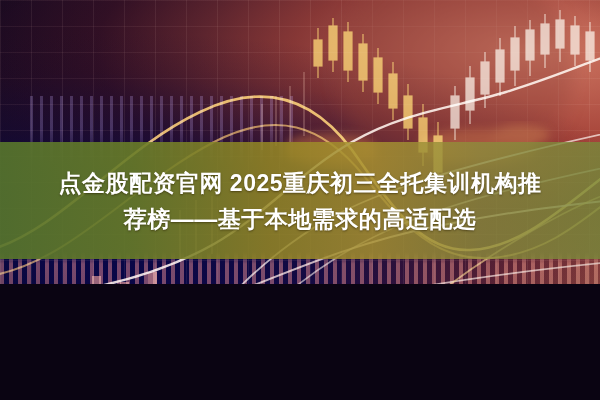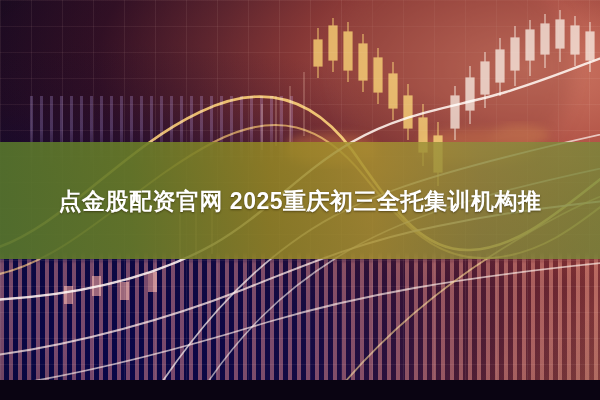--- a/index.html
+++ b/index.html
@@ -2,21 +2,21 @@
 <html><head>
 <meta charset="utf-8">
 <style>
   html,body{margin:0;padding:0;}
   body{
     width:600px;height:400px;overflow:hidden;
     font-family:"Liberation Sans","DejaVu Sans",sans-serif;
     background:#0a0412;
   }
   #stage{
-    position:relative;width:600px;height:380px;overflow:hidden;
+    position:relative;width:600px;height:284px;overflow:hidden;
     background:#0b0518;
   }
   .layer{position:absolute;inset:0;}
 
   
   #wash-dark{
     background:
       radial-gradient(150% 120% at 88% 18%, rgba(212,126,104,0.95) 0%, rgba(170,72,60,0.72) 26%, rgba(96,28,40,0.42) 48%, rgba(26,8,32,0.06) 72%, rgba(10,5,24,0) 86%),
       linear-gradient(115deg, #0a0620 0%, #130824 30%, #3a1028 52%, #6e2230 70%, #9c3a34 86%, #b4584a 100%);
   }
@@ -187,15 +187,16 @@
     <path class="ma" stroke="#f5cf6a" stroke-width="1.8" opacity="0.62" d="M 330 400 C 386 330, 452 278, 520 238 C 560 214, 590 200, 612 192"></path>
   </svg>
 
   <div class="layer" id="volume"></div>
   <div class="layer" id="vignette"></div>
 
   <div id="band"></div>
 
   <div id="title">
     <div class="tline">点金股配资官网 2025重庆初三全托集训机构推</div>
+    <div class="tline">荐榜——基于本地需求的高适配选</div>
   </div>
 
 </div>
 
 </body></html>

